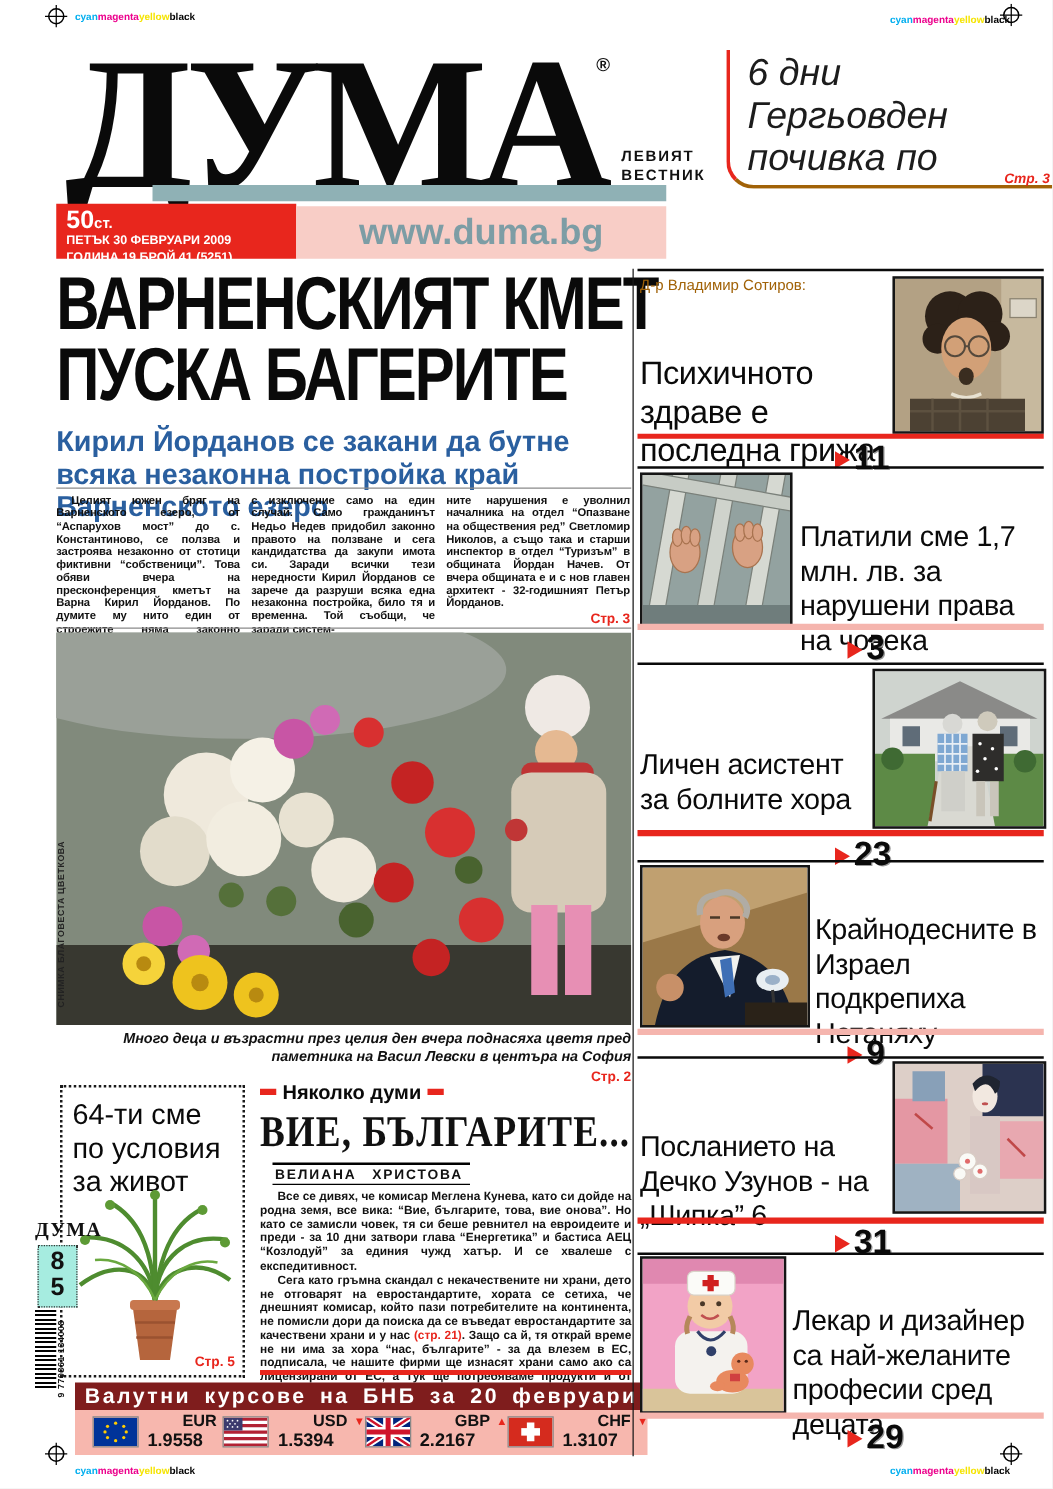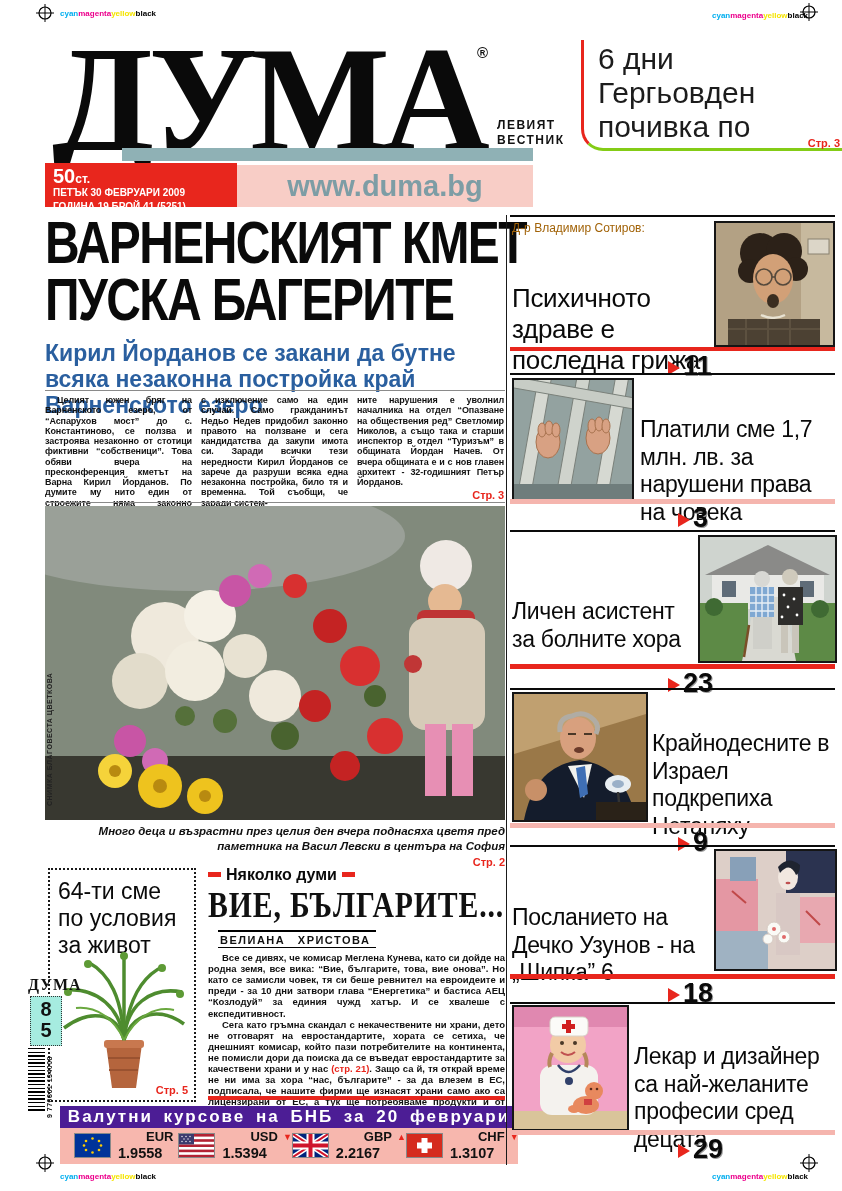--- a/index.html
+++ b/index.html
@@ -8,22 +8,22 @@
   .abs{position:absolute;}
   
   .cmyk{font-size:8px;font-weight:bold;letter-spacing:0;}
   .cmyk .c{color:#00aeef}.cmyk .m{color:#ec008c}.cmyk .y{color:#f5e400}.cmyk .k{color:#000}
   .regcircle svg{display:block}
   
   .logo{font-family:"Liberation Serif",serif;font-weight:bold;font-size:148px;line-height:1;
         letter-spacing:-7px;color:#0a0a0a;transform:scaleY(1.02);transform-origin:left top;}
   .reg-r{font-size:15px;font-weight:bold;}
   .tagline{font-size:12px;font-weight:bold;letter-spacing:1.5px;line-height:1.25;color:#111;}
-  .promo{border-left:3px solid #e8261d;border-bottom:3px solid #84cc16;border-bottom-left-radius:22px;
-         padding:2px 4px 10px 14px;font-size:30px;line-height:1.13;color:#1c1c1c;}
+  .promo{border-left:3px solid #e8261d;border-bottom:3px solid #a16207;border-bottom-left-radius:22px;
+         padding:2px 4px 10px 14px;font-size:30px;line-height:1.13;color:#1c1c1c;font-style:italic;}
   .pageref{color:#e8261d;font-weight:bold;font-size:11px;}
   .tealbar{background:#8fb1b5;}
   .infored{background:#e8261d;color:#fff;padding:3px 8px 0 8px;}
   .price{font-size:20px;font-weight:bold;line-height:1;}
   .price small{font-size:12px;}
   .infoline{font-size:10px;font-weight:bold;line-height:1.35;}
   .infopink{background:#f8cdc6;display:flex;align-items:center;justify-content:center;}
   .site{font-size:29px;font-weight:bold;color:#7d9da5;letter-spacing:0;}
   
   .headline{font-size:60px;font-weight:bold;letter-spacing:-2px;line-height:.95;color:#0a0a0a;
@@ -67,21 +67,21 @@
   .reddash.right{margin:0 0 2px 5px;}
   .opedtitle{font-family:"Liberation Serif",serif;font-weight:bold;font-size:35px;letter-spacing:1px;
              transform:scaleX(.85);transform-origin:left top;width:350px;white-space:nowrap;}
   .byline{display:inline-block;border-top:2px solid #000;border-bottom:1px solid #000;
           font-size:11px;font-weight:bold;letter-spacing:1.5px;word-spacing:8px;padding:2px 6px 1px 2px;}
   .opedbody{font-size:9.5px;font-weight:bold;line-height:1.17;text-align:justify;}
   .opedbody .para{text-indent:14px;}
   .redref{color:#e8261d;}
   .redbar{background:#e8261d;}
   
-  .curhead{background:#4c1d95;color:#fff;font-size:17px;font-weight:bold;text-align:center;
+  .curhead{background:#7f1d1d;color:#fff;font-size:17px;font-weight:bold;text-align:center;
            letter-spacing:2px;word-spacing:4px;line-height:22px;}
   .currow{background:#f7b7ae;display:flex;align-items:center;justify-content:space-between;padding:0 14px;}
   .curitem{display:flex;align-items:center;gap:7px;}
   .flag{width:37px;height:25px;border:1px solid #888;box-sizing:border-box;position:relative;overflow:hidden;}
   .curtxt{font-size:13px;font-weight:bold;line-height:1.15;}
   .curcode{display:flex;align-items:center;gap:5px;padding-left:28px;}
   .curarrow{color:#e8261d;font-size:9px;}
   .curval{font-size:14.5px;}
 </style>
 </head>
@@ -481,21 +481,21 @@
           <circle cx="68" cy="86" r="6"></circle>
           <circle cx="52" cy="88" r="5"></circle>
         </g>
     <circle cx="58" cy="78" r="2" fill="#e06a6a"></circle>
         <circle cx="68" cy="86" r="2" fill="#e06a6a"></circle>
     <line x1="90" y1="60" x2="104" y2="74" stroke="#c04848" stroke-width="2"></line>
     <line x1="16" y1="40" x2="30" y2="52" stroke="#c04848" stroke-width="2"></line>
   </svg>
 </div>
 <div class="prule red" style="left:510px;top:974px;width:325px;height:5px"></div>
-<div class="abs pagenum" style="left:668px;top:978px"><span class="tri"></span><span>18</span></div>
+<div class="abs pagenum" style="left:668px;top:978px"><span class="tri"></span><span>31</span></div>
 
 <div class="srule" style="top:1002px"></div>
 
 <div class="abs sphoto" style="left:512px;top:1005px;width:113px;height:122px">
   <svg width="113" height="122" viewBox="0 0 113 122" preserveAspectRatio="none">
     <rect width="113" height="122" fill="#f2a3c6"></rect>
     <rect x="0" y="0" width="113" height="20" fill="#e088b0"></rect>
     <rect x="0" y="104" width="113" height="18" fill="#d9c49a"></rect>
     <rect x="26" y="58" width="58" height="50" rx="12" fill="#f4f2ee"></rect>
     <circle cx="54" cy="38" r="18" fill="#f2cba6"></circle>

